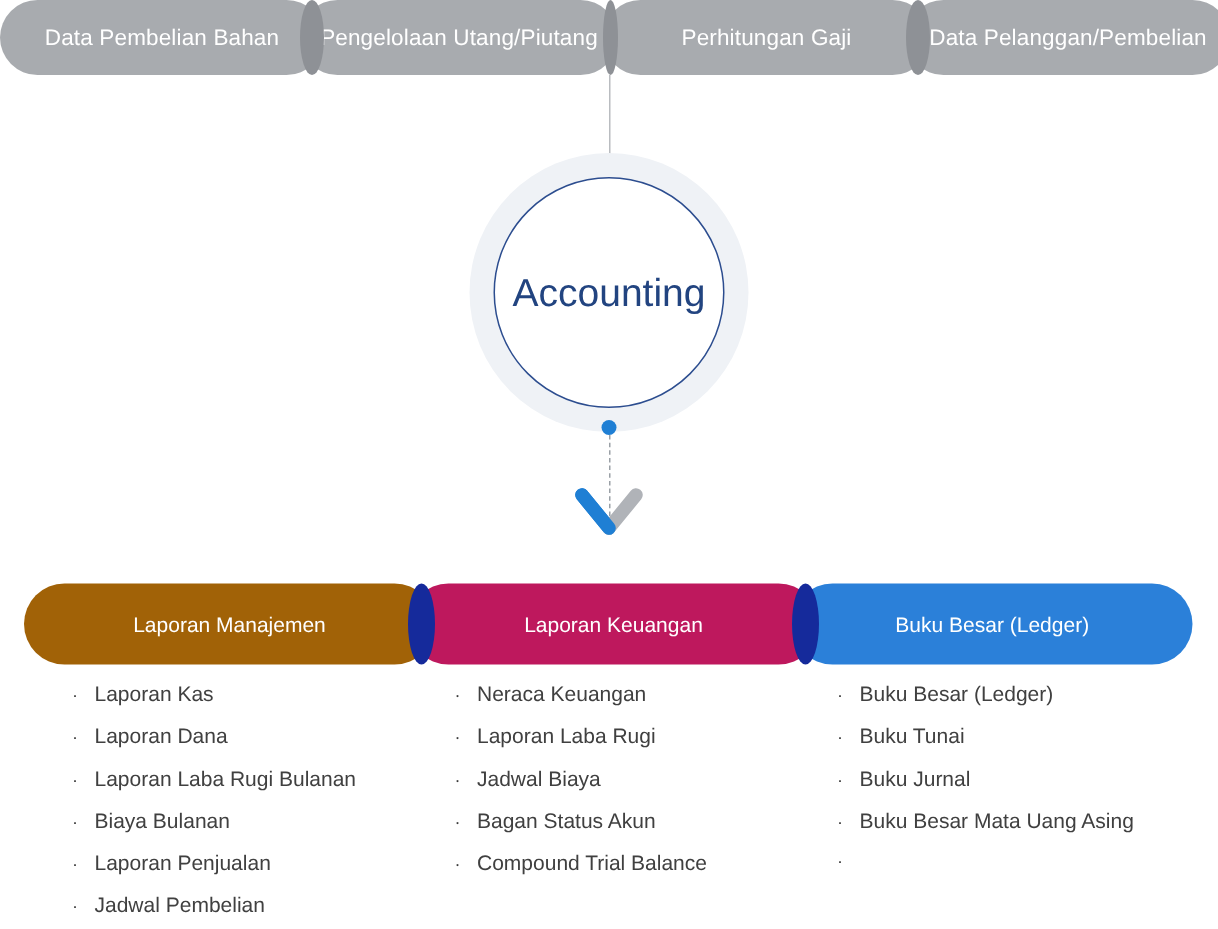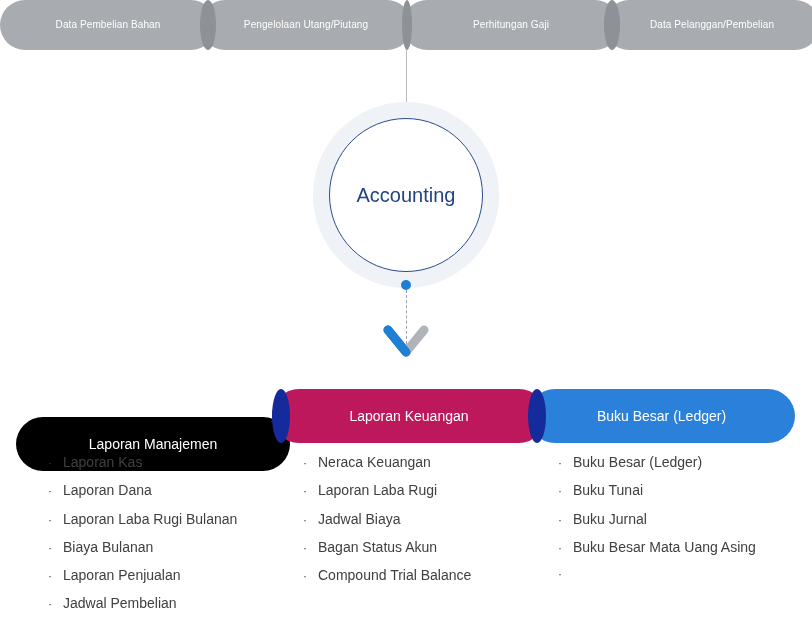--- a/index.html
+++ b/index.html
@@ -30,21 +30,21 @@
     height: 50px;
     border-radius: 25px;
     background: #a8abaf;
     display: flex;
     align-items: center;
     justify-content: center;
     box-sizing: border-box;
   }
   .gray-pill .pill-label {
     color: #ffffff;
-    font-size: 10px;
+    font-size: 15px;
     letter-spacing: 0.1px;
     white-space: nowrap;
     line-height: 1;
   }
   
   .gray-lens {
     position: absolute;
     top: 0;
     height: 50px;
     background: #8e9196;
@@ -86,21 +86,21 @@
     border-radius: 50%;
     background: #ffffff;
     border: 1.3px solid #2c4d8f;
     box-sizing: border-box;
     display: flex;
     align-items: center;
     justify-content: center;
   }
   #hub-label {
     color: #224480;
-    font-size: 20px;
+    font-size: 26px;
     line-height: 1;
     white-space: nowrap;
   }
 
   
   #hub-dot {
     position: absolute;
     left: 401px;
     top: 280px;
     width: 10px;
@@ -227,21 +227,21 @@
 
 <div id="hub-dot"></div>
 <div id="dashed-line"></div>
 <svg id="chevron" viewBox="0 0 50 40">
   <line x1="7" y1="8" x2="25" y2="30" stroke="#1f7fd4" stroke-width="9" stroke-linecap="round"></line>
   <line x1="25" y1="30" x2="43" y2="8" stroke="#b0b3b8" stroke-width="9" stroke-linecap="round"></line>
   <line x1="7" y1="8" x2="25" y2="30" stroke="#1f7fd4" stroke-width="9" stroke-linecap="round"></line>
 </svg>
 
 <div id="cat-pills">
-  <div class="blue-pill" style="left:16px;width:274px;background:#000000;margin-top:28px;">
+  <div class="blue-pill" style="left:16px;width:274px;background:#a16207;">
     <span class="pill-label">Laporan Manajemen</span>
   </div>
   <div class="blue-pill" style="left:272px;width:274px;background:#be185d;">
     <span class="pill-label">Laporan Keuangan</span>
   </div>
   <div class="blue-pill" style="left:528px;width:267px;background:#2b80d9;">
     <span class="pill-label">Buku Besar (Ledger)</span>
   </div>
 
   <div class="blue-lens b1"></div>

